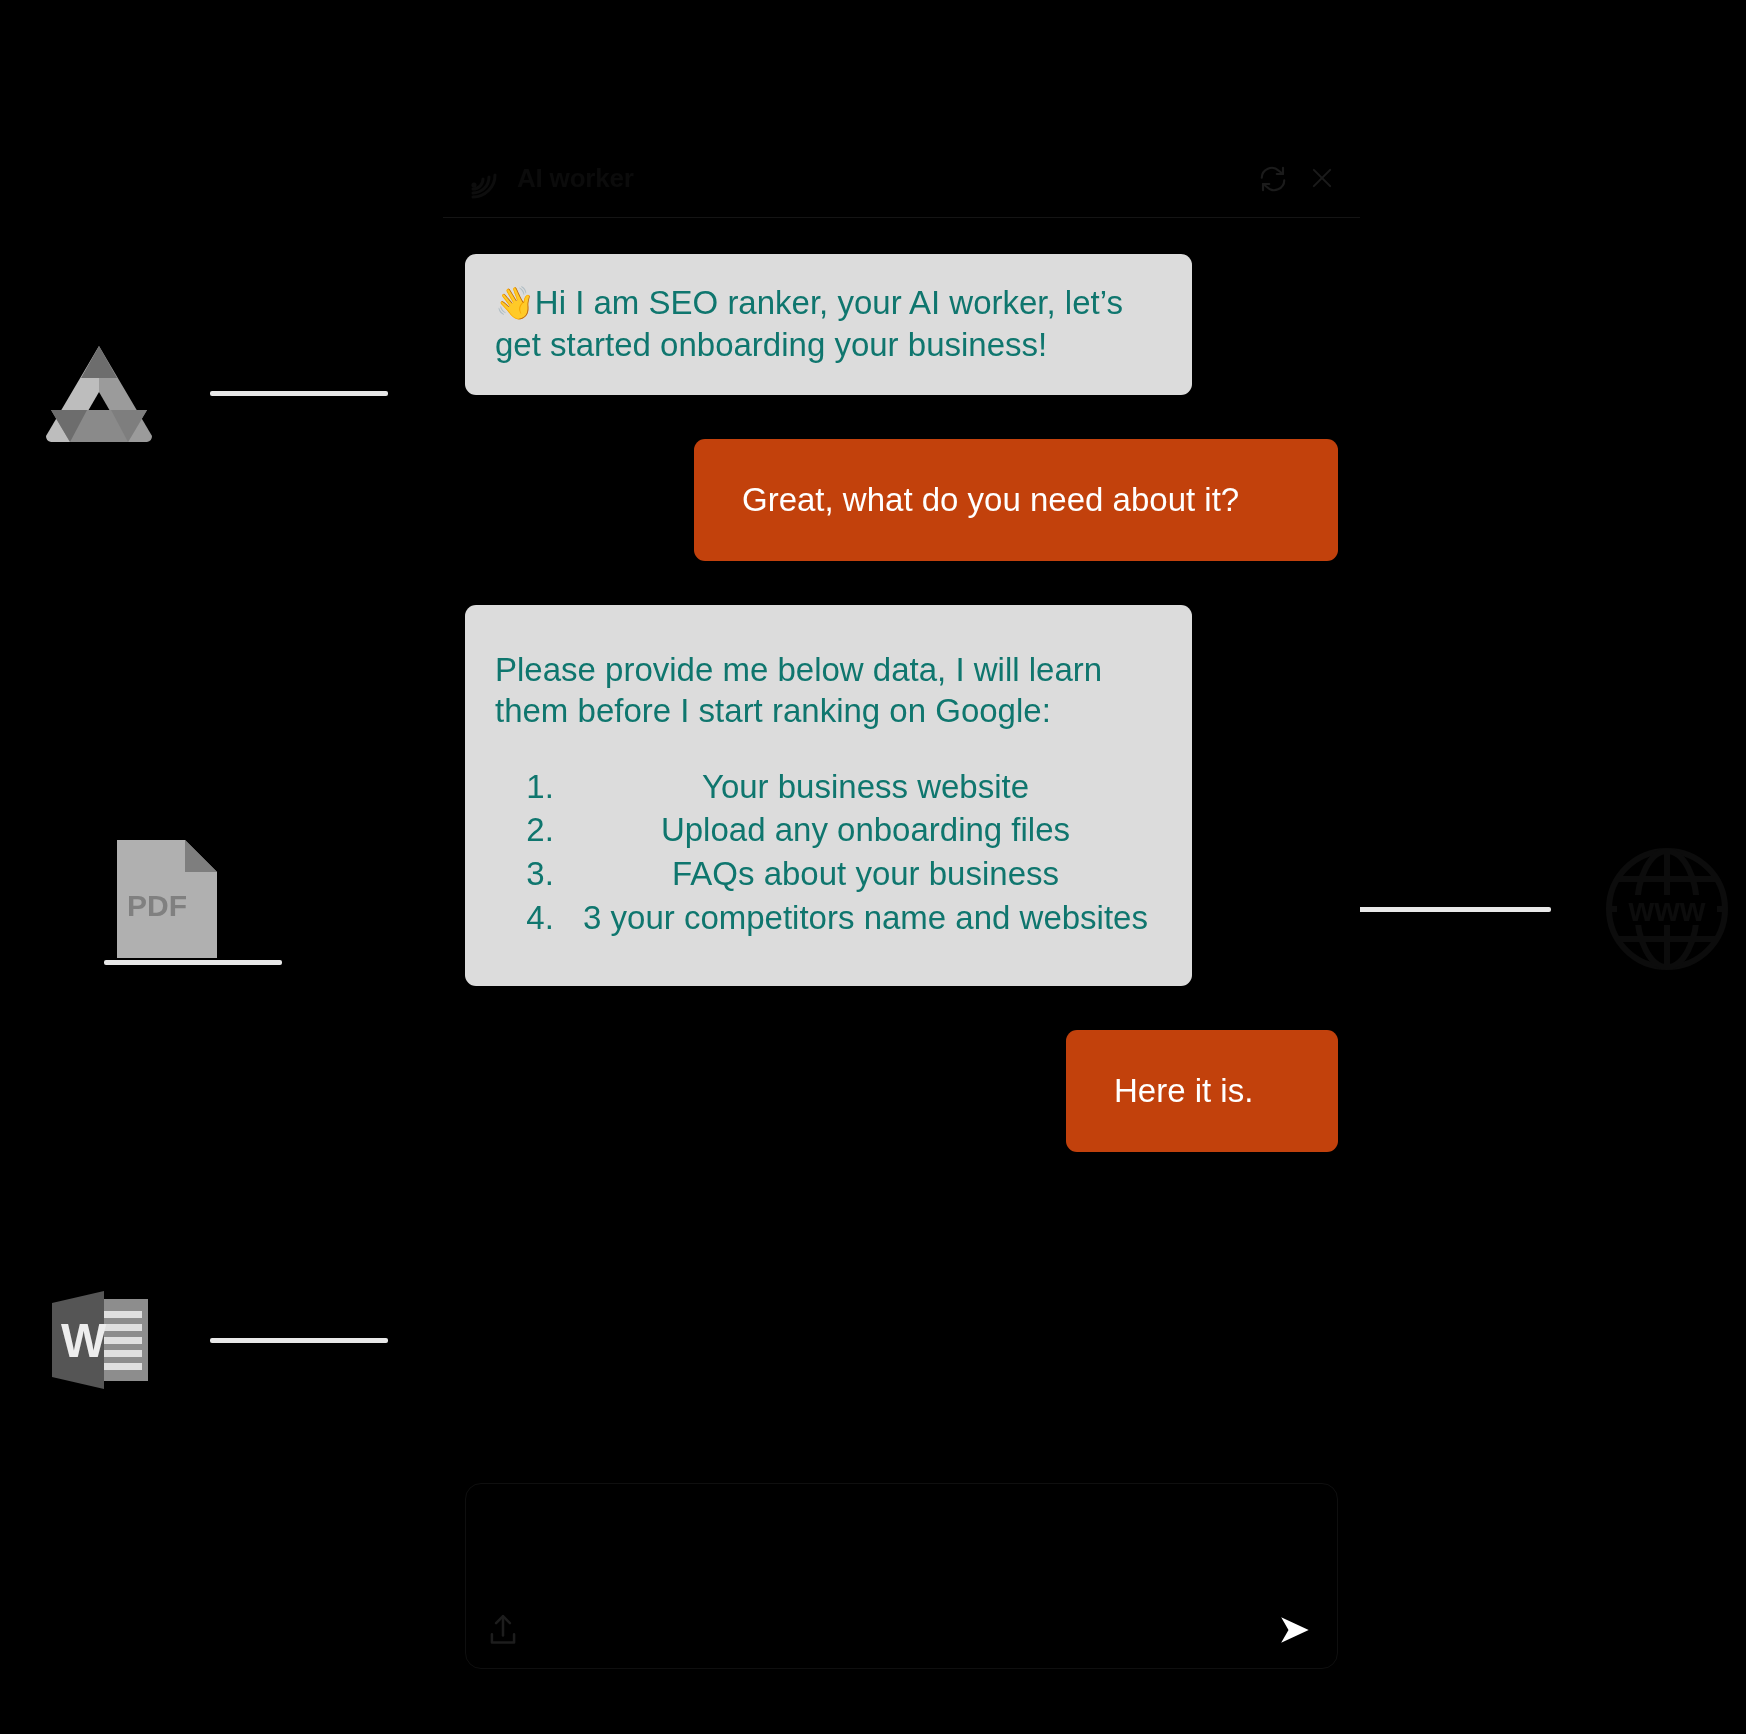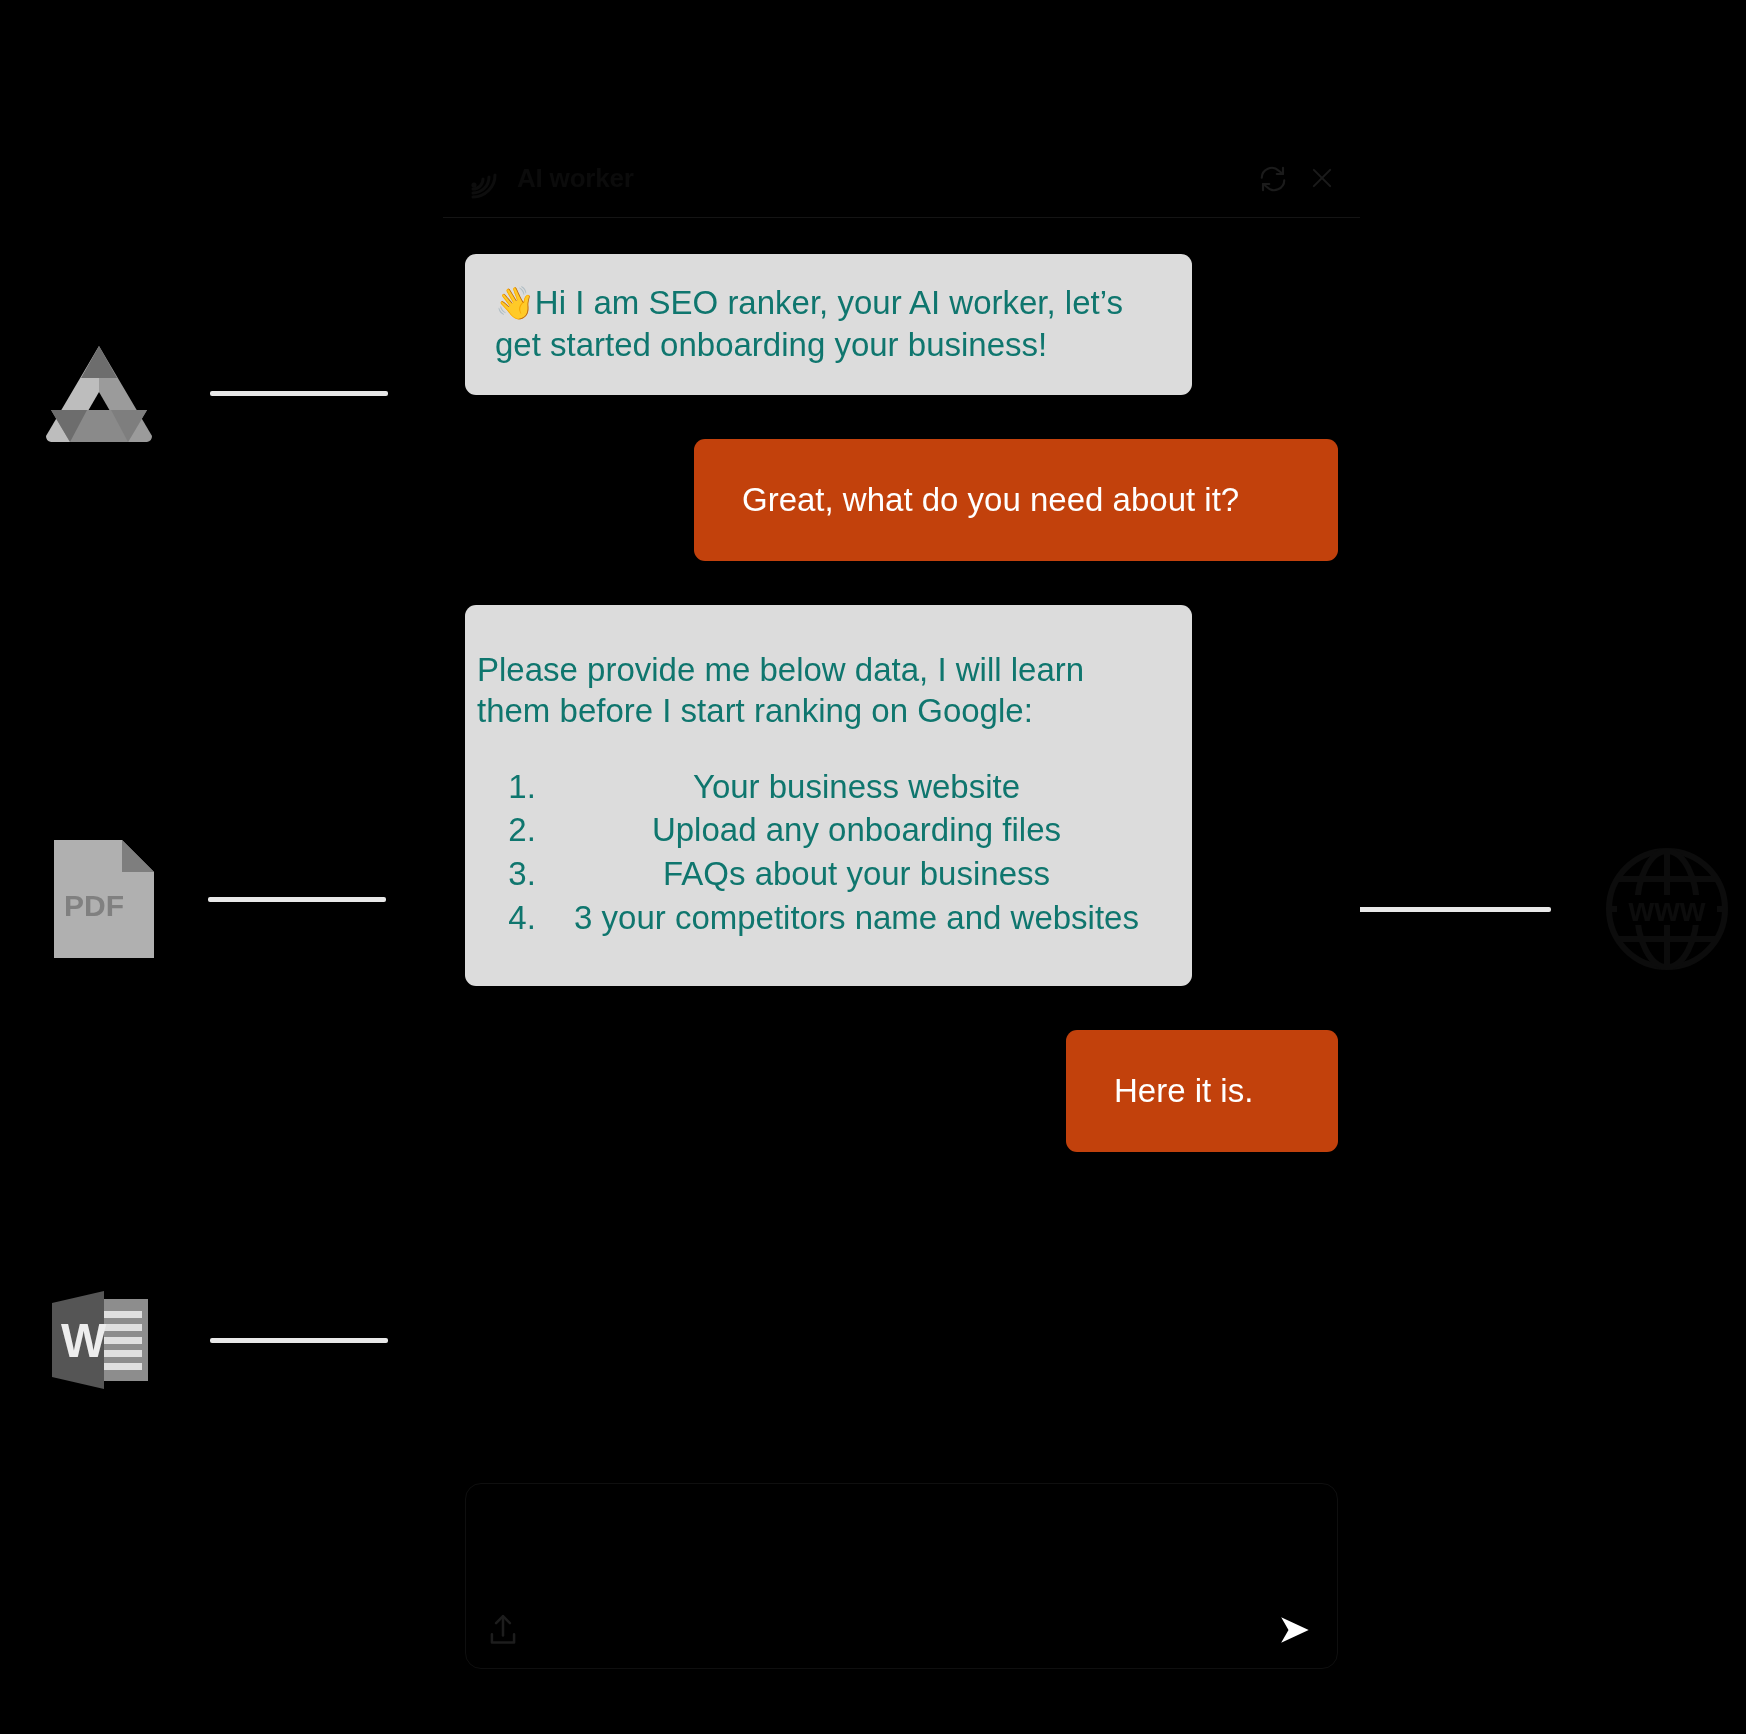--- a/index.html
+++ b/index.html
@@ -111,21 +111,21 @@
     background: #dcdcdc;
     color: #0f766e;
   }
   .bubble.user {
     background: #c2410c;
     color: #ffffff;
   }
   .bubble.user.wide  { width: 644px; padding: 40px 30px 40px 48px; }
   .bubble.user.short { width: 272px; padding: 40px 30px 40px 48px; }
   .bubble.bot.greeting { width: 727px; padding: 28px 30px 30px 30px; }
-  .bubble.bot.request  { width: 727px; padding: 44px 30px 46px 12px; }
+  .bubble.bot.request  { width: 727px; padding: 44px 30px 46px 30px; }
 
   .bubble ol {
     margin: 34px 0 0 0;
     padding-left: 68px;
     list-style-position: outside;
     text-align: center;
   }
   .bubble ol li { margin: 0 0 2px 0; padding-left: 6px; }
   .wave { font-size: 32px; }
 
@@ -185,21 +185,21 @@
         <path d="M59 6 L41 38 L77 38 Z" fill="#6d6d6d"></path>
         <path d="M30 102 H88 L107 70 H11 Z" fill="#8a8a8a"></path>
         <path d="M11 70 L30 102 L47 70 Z" fill="#6d6d6d"></path>
         <path d="M71 70 L88 102 L107 70 Z" fill="#7e7e7e"></path>
       </g>
     </svg>
   </span>
   <span class="connector left-pad"></span>
 </div>
 
-<div class="source-node" style="left:52px; top:838px;">
+<div class="source-node" style="left:52px; top:838px;flex-direction:column;">
   <span class="pdf-icon">
     <svg viewBox="0 0 104 122" width="104" height="122" aria-hidden="true">
       <path d="M2 2 H70 L102 34 V120 H2 Z" fill="#b0b0b0"></path>
       <path d="M70 2 L102 34 H70 Z" fill="#7e7e7e"></path>
       <text x="12" y="78" font-family="Liberation Sans, sans-serif" font-size="30" font-weight="bold" fill="#808080">PDF</text>
     </svg>
   </span>
   <span class="connector left-pad"></span>
 </div>
 

